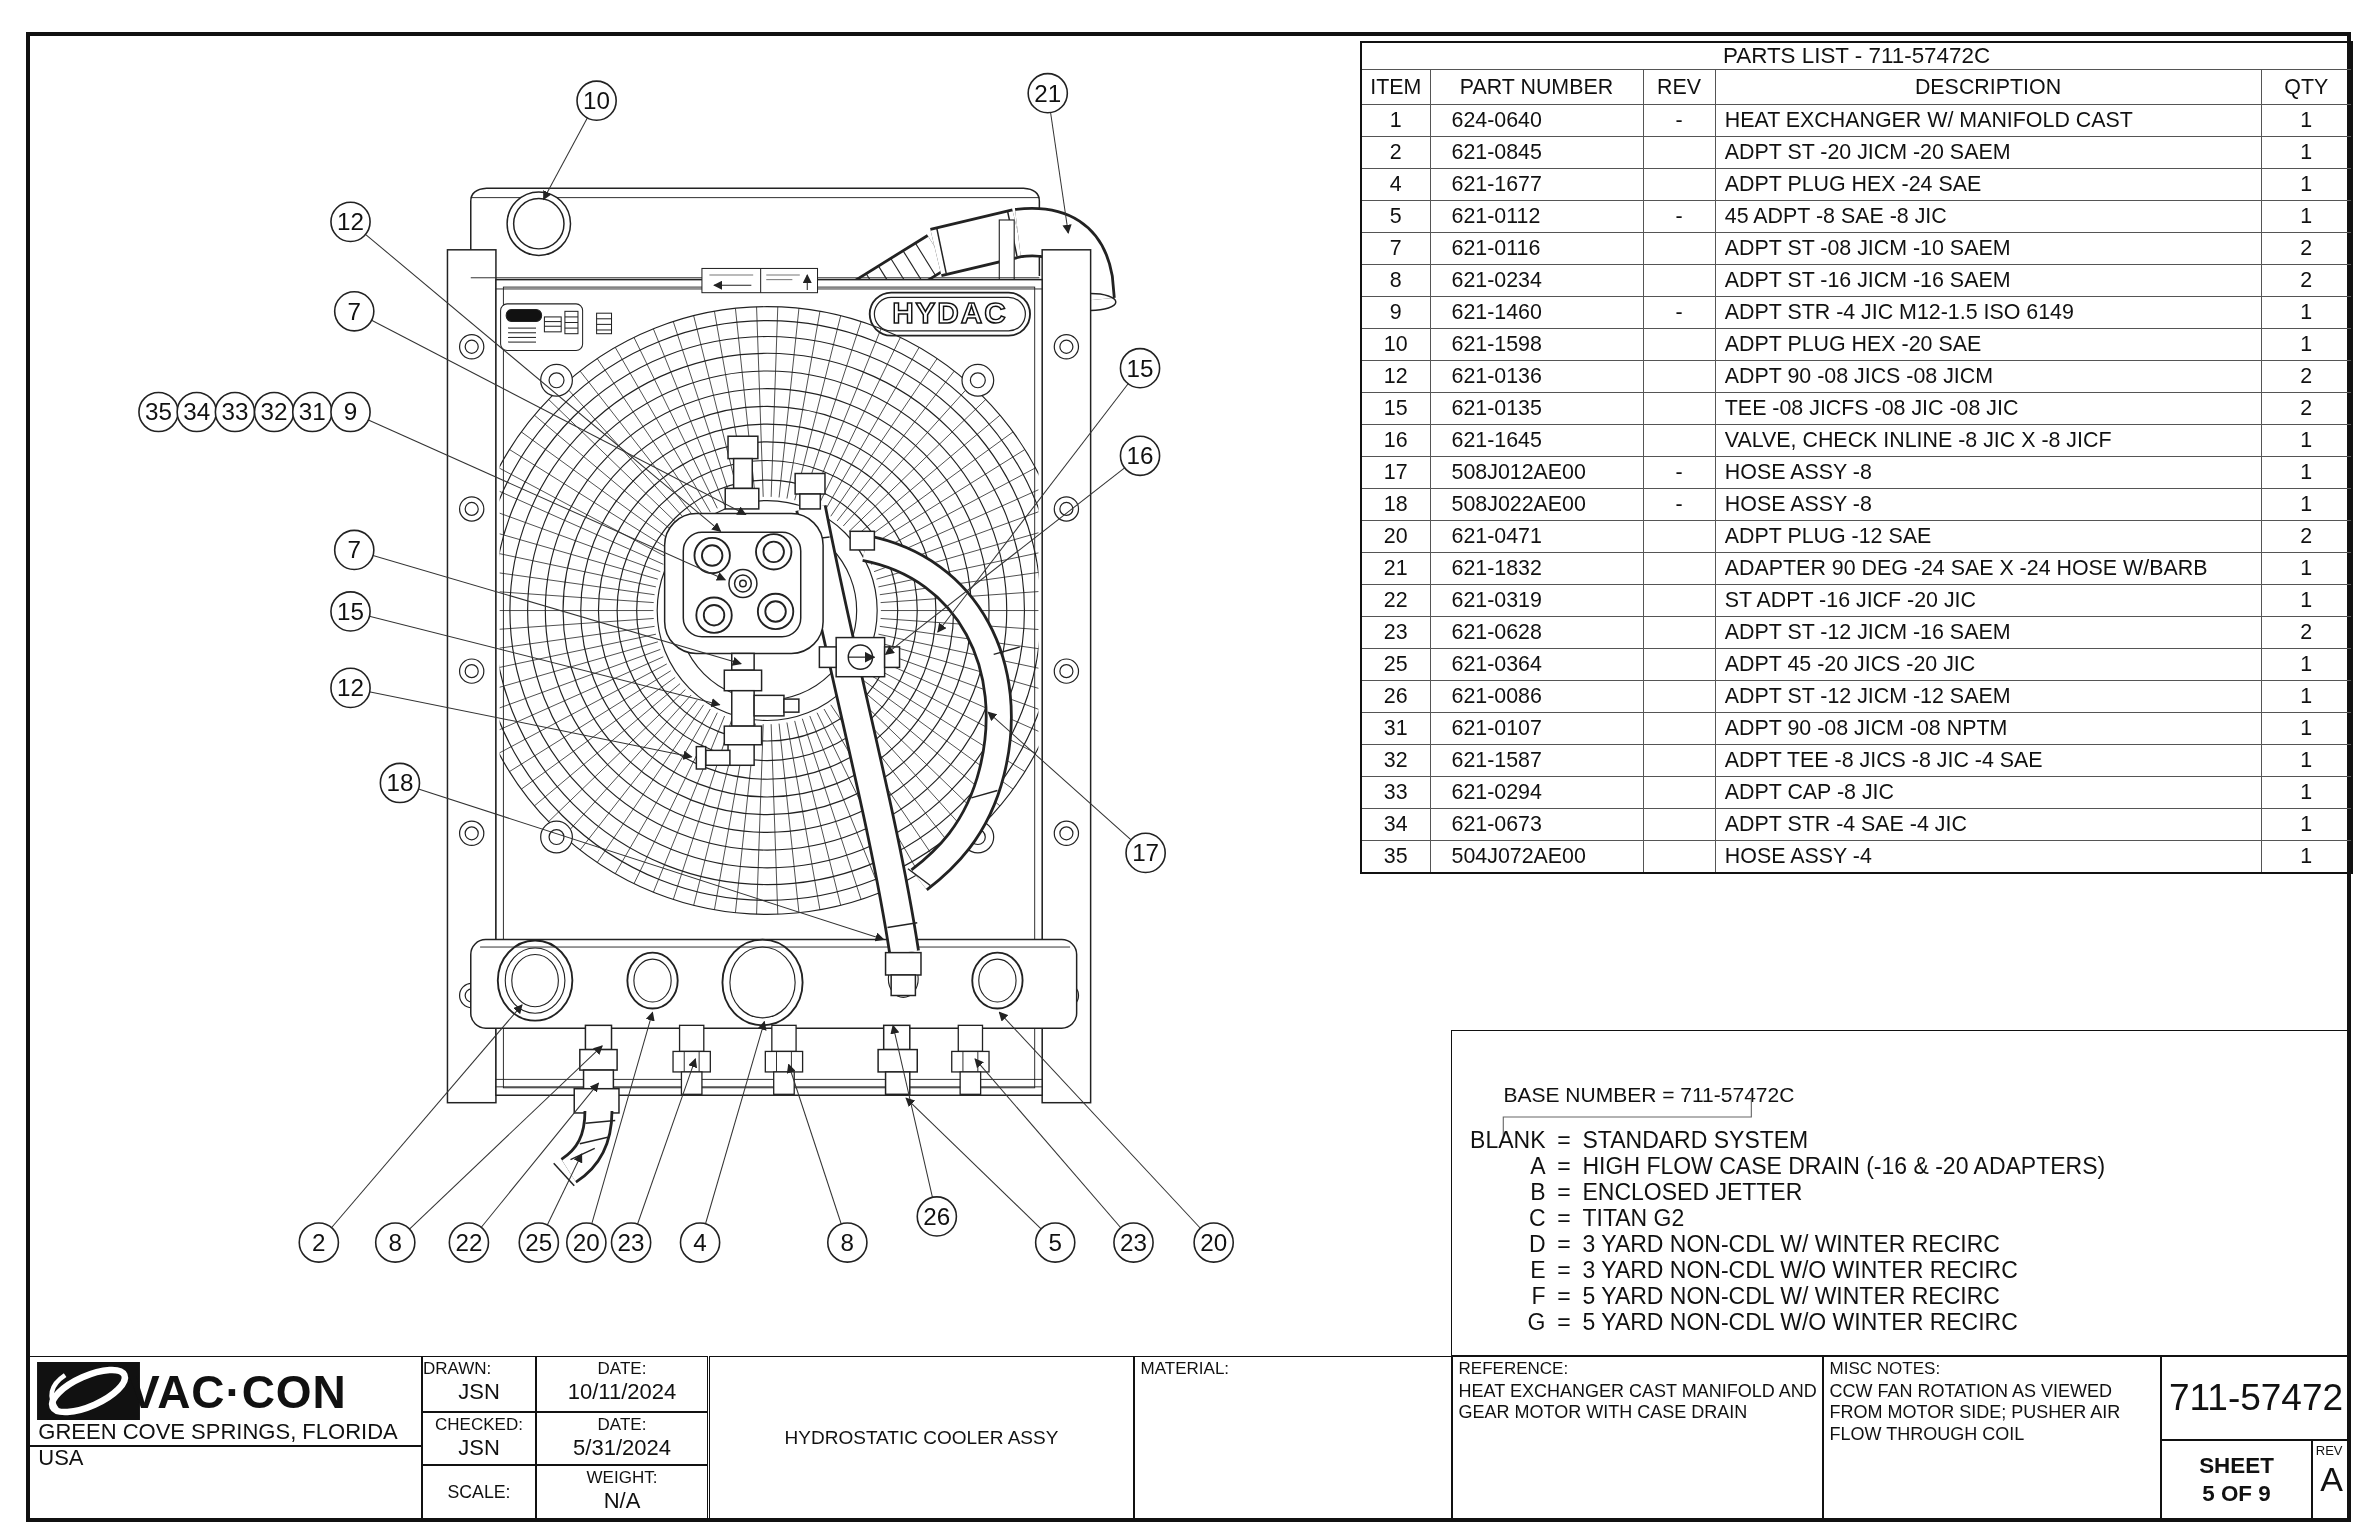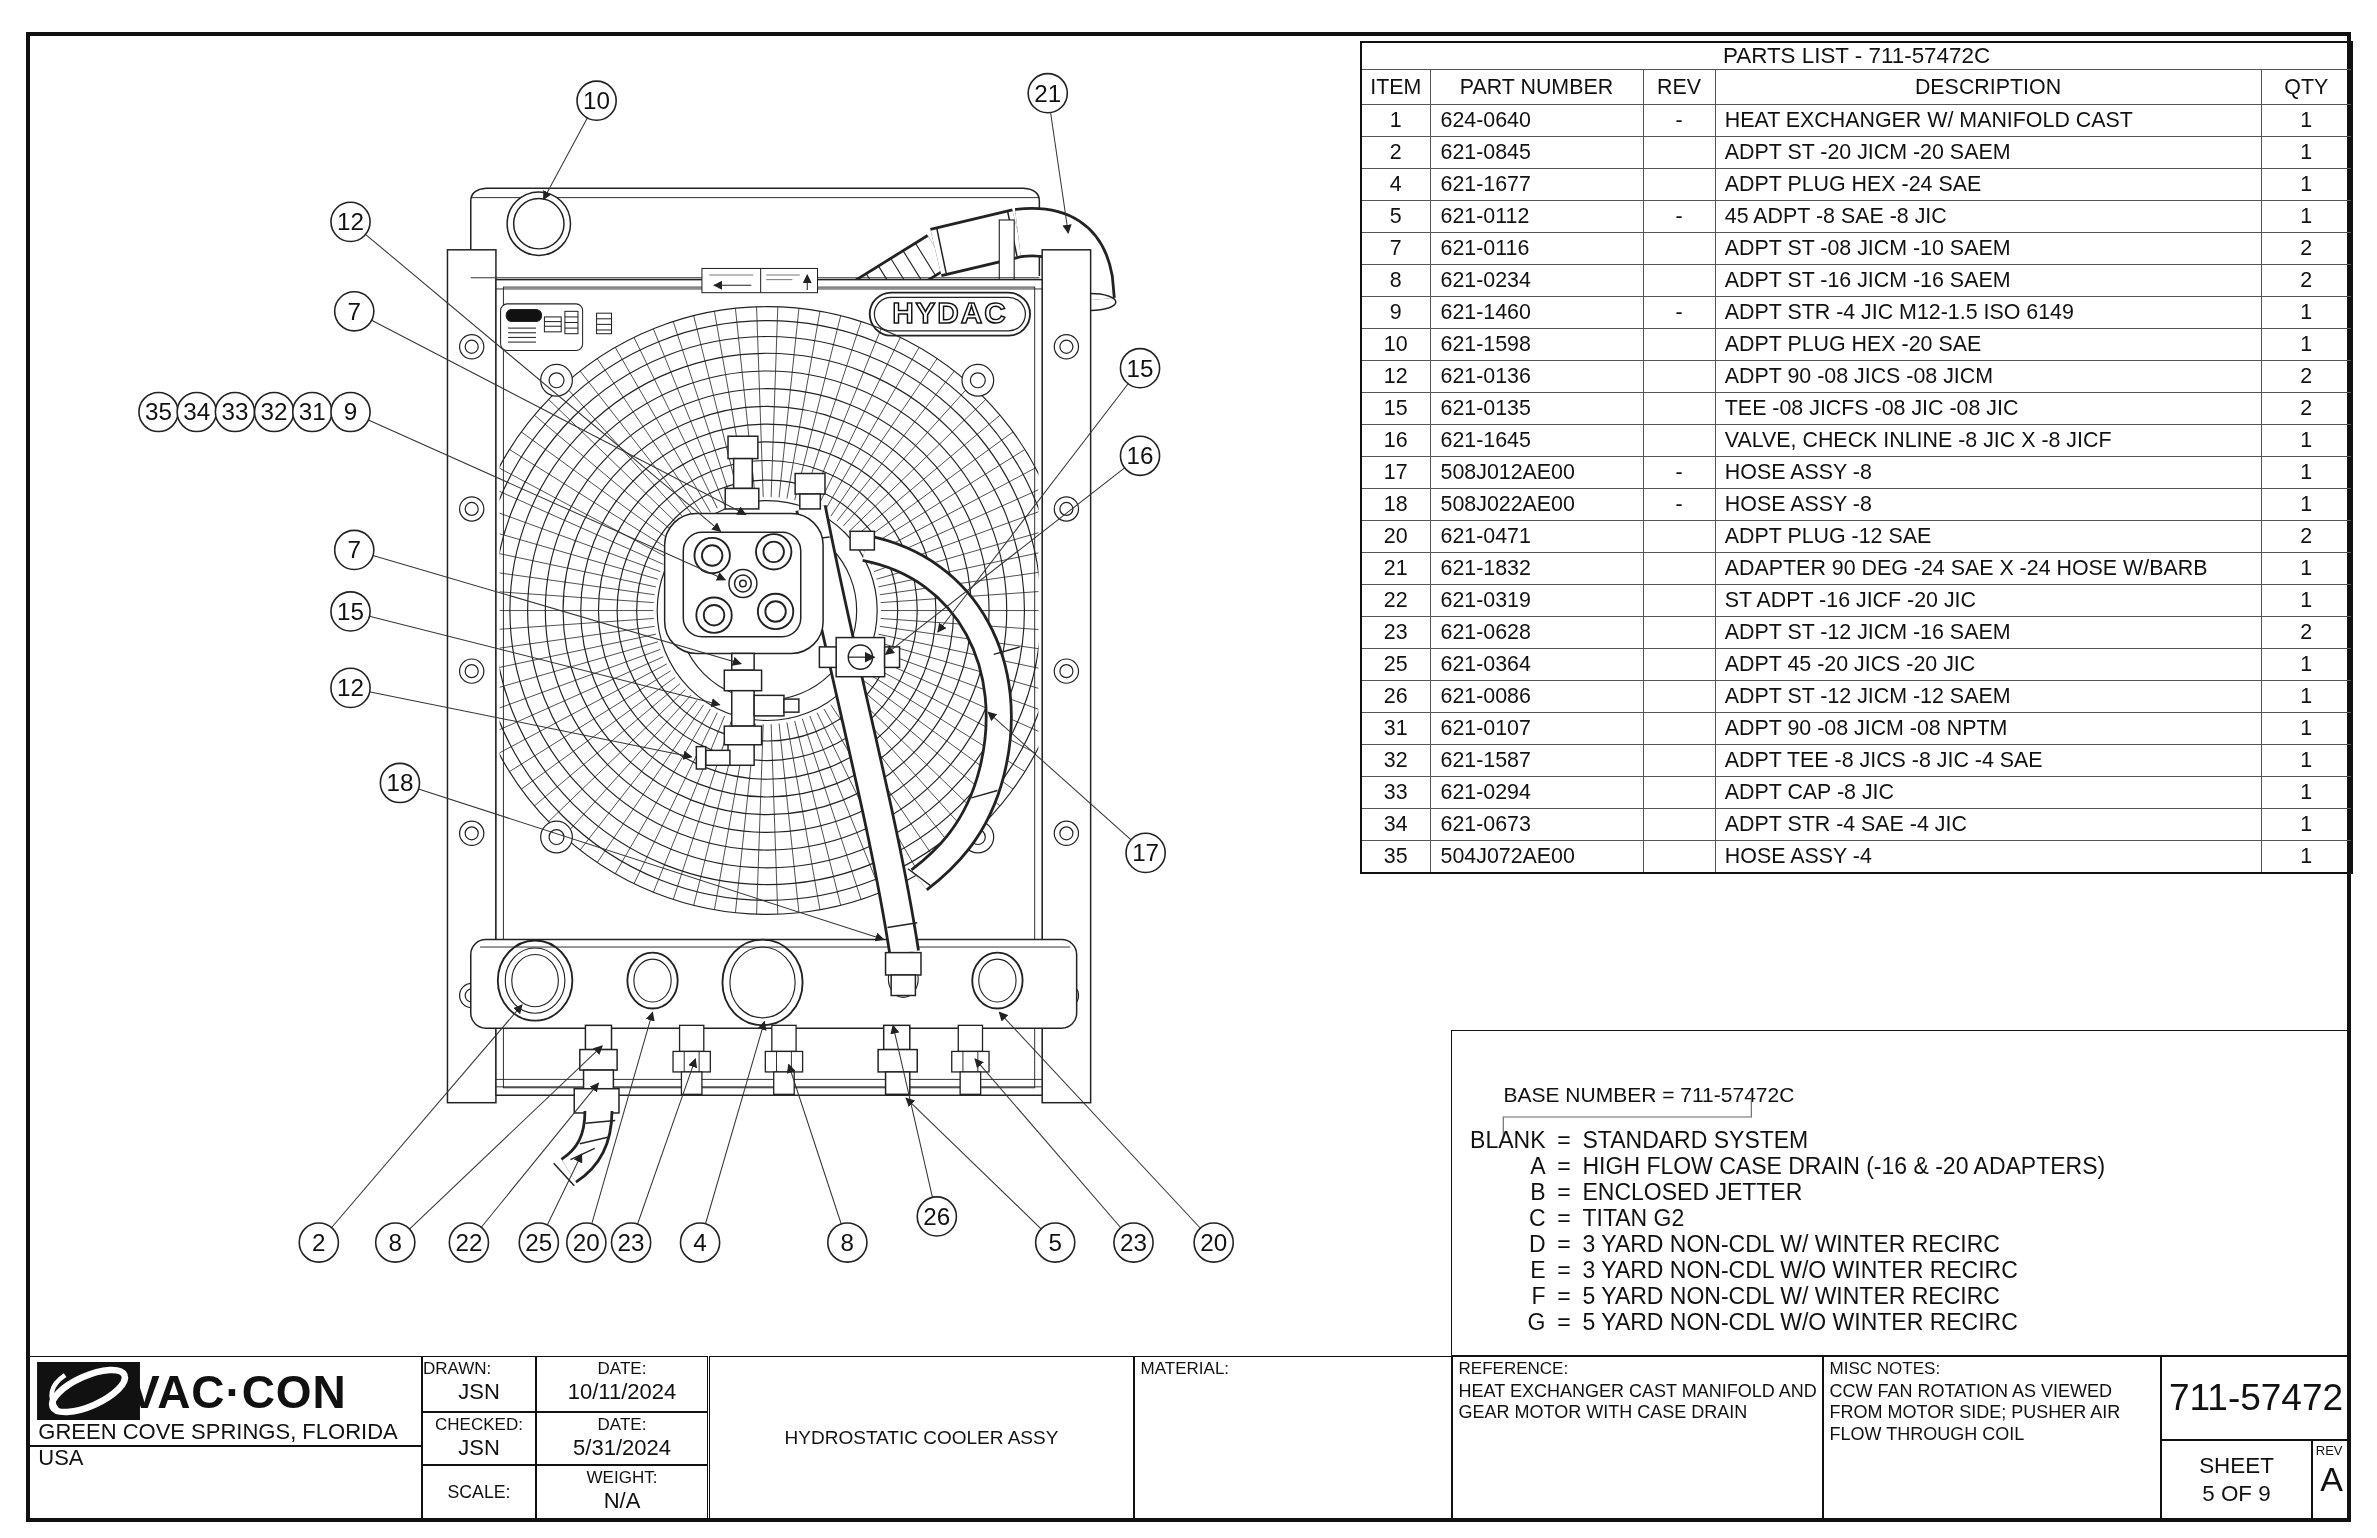--- a/index.html
+++ b/index.html
@@ -13,21 +13,21 @@
   
   #parts-table { left:1360px; top:41px; width:991px; border-collapse:collapse;
     border:2.8px solid #111; table-layout:fixed; }
   #parts-table td { border:0.9px solid #555; font-size:21.4px; overflow:hidden; white-space:nowrap; }
   #parts-table tr { height:32px; }
   #parts-table tr.title-row { height:27px; }
   #parts-table tr.head-row { height:35px; }
   #parts-table .title-cell { text-align:center; font-size:22.4px; border-bottom:0.9px solid #555; }
   #parts-table .head { text-align:center; font-size:21.4px; }
   #parts-table td.item, #parts-table td.rev, #parts-table td.qty { text-align:center; }
-  #parts-table td.part_number { padding-left:10px; }
+  #parts-table td.part_number { padding-left:21px; }
   #parts-table td.description { padding-left:9.3px; }
 
   
   #var-box { left:1451px; top:1030px; width:900px; height:326px; border:1.9px solid #111; }
   #var-title { width:100%; height:44px; border-bottom:1.4px solid #111; text-align:center;
     font-size:34px; line-height:43px; }
   #var-base { left:7.5px; top:52px; font-size:21px;margin-left:44px; }
   #var-list { left:7.5px; top:96px; font-size:23px; }
   .var-row { display:grid; grid-template-columns:86px 37px auto; line-height:26px; }
   .var-row .code { text-align:right; }
@@ -37,21 +37,21 @@
   #title-block { left:28px; top:1356px; width:2323px; height:163px; }
   .tb-cell { position:absolute; border:1.4px solid #111; }
   .tb-label { font-size:17px; padding:1.9px 0 0 5.6px; }
   .tb-value { font-size:22px; text-align:center; }
   #tb-logo-brand { left:100px; top:7.5px; font-size:46px; font-weight:bold; letter-spacing:0.9px; }
   #tb-logo-addr { left:9.3px; top:62px; font-size:22px; }
   .tb-center { display:flex; align-items:center; justify-content:center; }
   #tb-title-cell { font-size:19px; }
   .tb-note-text { font-size:18px; padding:1.9px 3.7px 0 5.6px; line-height:21.4px; }
   #tb-pn { font-size:37px; font-weight:normal; }
-  #tb-sheet { flex-direction:column; font-size:22.4px; line-height:28px; }
+  #tb-sheet { flex-direction:column; font-size:22.4px; line-height:28px;font-weight:bold; }
   #tb-rev-label { font-size:13px; text-align:left; padding:1.9px 0 0 2.8px; }
   #tb-rev-val { font-size:34px; text-align:center; margin-top:1.9px; }
 
   svg text { font-family:"Liberation Sans", sans-serif; }
 </style>
 </head>
 <body>
 
 <div id="sheet-border" class="abs"></div>
 

